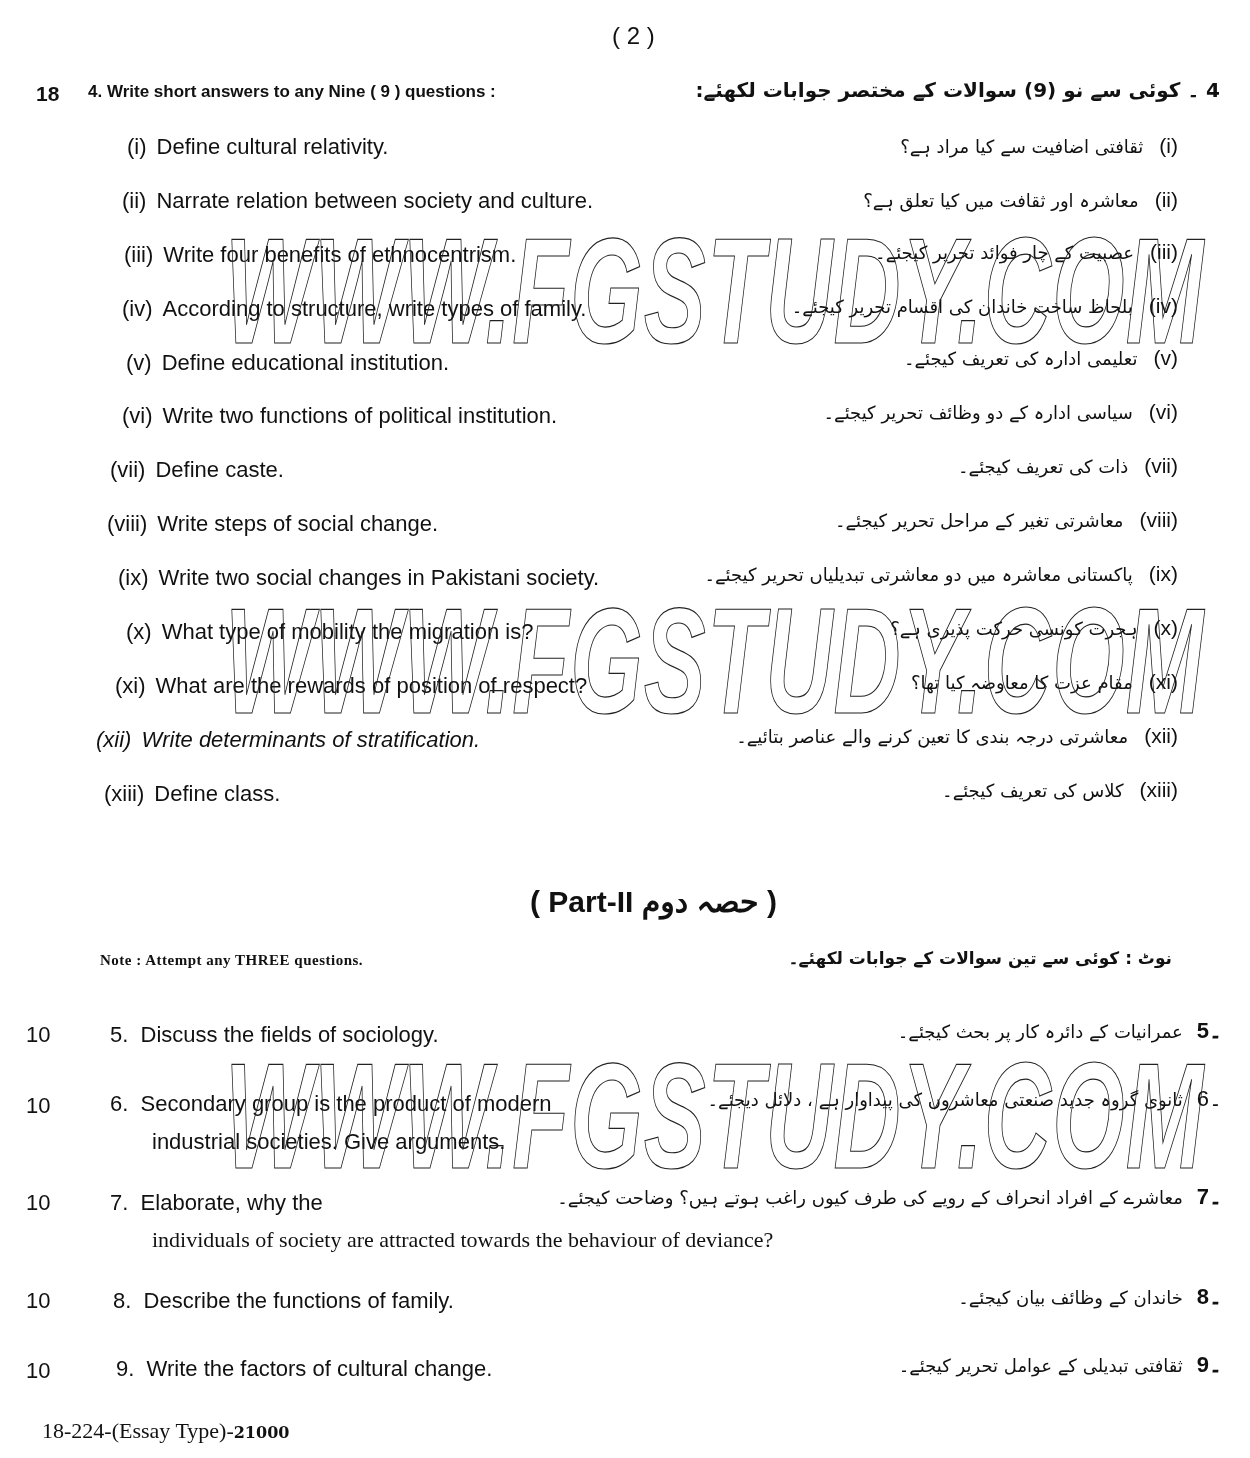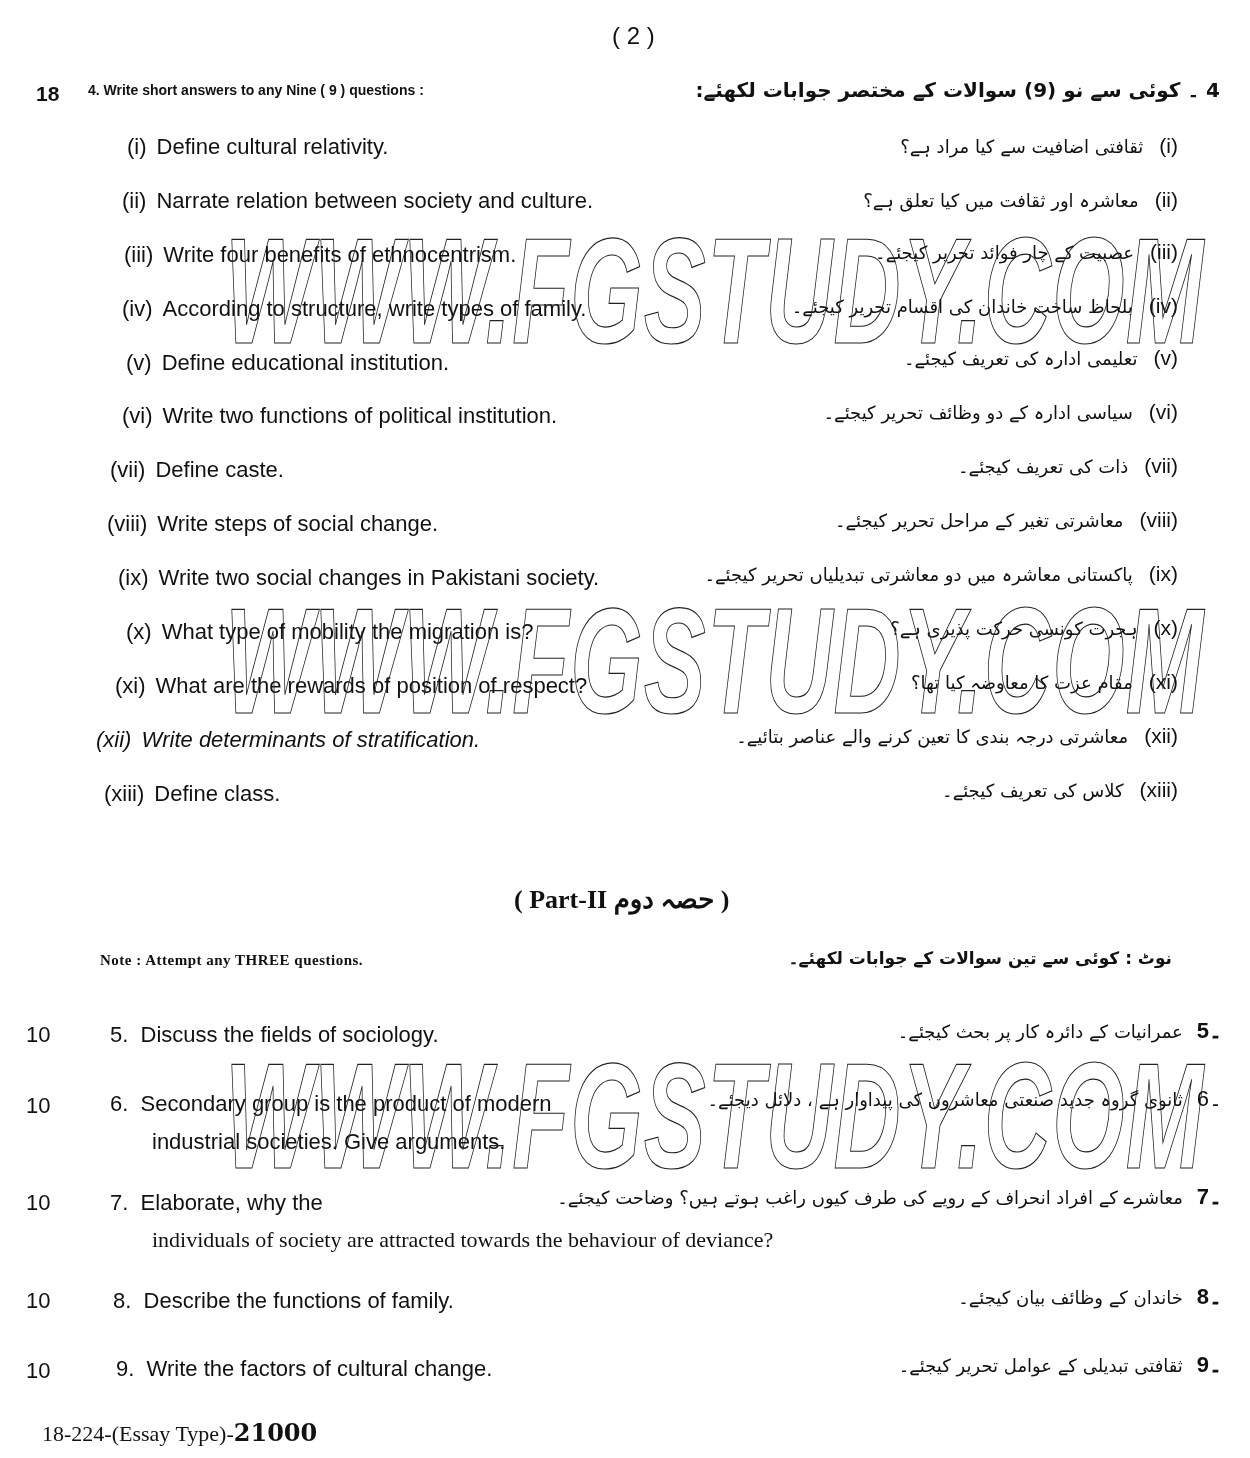--- a/index.html
+++ b/index.html
@@ -1,35 +1,35 @@
 <!DOCTYPE html>
 <html><head>
 <meta charset="utf-8">
 <style>
   html, body { margin: 0; padding: 0; background: #ffffff; }
   body { width: 1250px; height: 1458px; position: relative; overflow: hidden; color: #111; font-family: "Liberation Sans", sans-serif; }
   .abs { position: absolute; white-space: nowrap; }
   .page-num { top: 22px; left: 612px; font-size: 24px; }
   .q4-marks { top: 82px; left: 36px; font-size: 21px; font-weight: bold; }
-  .q4-head { top: 82px; left: 88px; font-size: 14px; font-weight: bold; }
+  .q4-head { top: 82px; left: 88px; font-size: 17px; font-weight: bold; }
   .ur { direction: rtl; font-family: "DejaVu Sans", sans-serif; }
   .q4-head-ur { top: 78px; right: 30px; font-size: 20px; font-weight: bold; }
   .en-item { font-size: 22px; }
   .en-item .num { display: inline-block; margin-right: 10px; }
   .ur-item { font-size: 18px; }
   .ur-item .num { display: inline-block; margin-left: 16px; font-family: "Liberation Sans", sans-serif; font-size: 21px; direction: ltr; }
-  .part2 { top: 884px; left: 514px; font-size: 26px; font-family: Liberation Serif, serif; font-weight: bold; }
+  .part2 { top: 884px; left: 530px; font-size: 30px; font-family: Liberation Sans, sans-serif; font-weight: bold; }
   .note-en { top: 952px; left: 100px; font-size: 15px; font-family: "Liberation Serif", serif; font-weight: bold; letter-spacing: 0.5px; }
   .note-ur { top: 948px; right: 78px; font-size: 17px; font-weight: bold; }
   .marks { font-size: 22px; left: 26px; }
   .lq { font-size: 22px; }
   .lq-ur { font-size: 18px; }
   .lq-ur .num { font-family: "Liberation Sans", sans-serif; font-weight: bold; font-size: 22px; margin-left: 14px; direction: ltr; display: inline-block; }
   .footer { top: 1418px; left: 42px; font-size: 22px; font-family: "Liberation Serif", serif; }
-  .footer .hand { font-weight: bold; font-family: "DejaVu Serif", serif; font-size: 24px; }
+  .footer .hand { font-weight: bold; font-family: "DejaVu Serif", serif; font-size: 16px; }
   .wm { position: absolute; font-family: "Liberation Sans", sans-serif; font-weight: bold; font-style: italic; color: transparent; -webkit-text-stroke: 1.2px #222; letter-spacing: 2px; white-space: nowrap; pointer-events: none; transform: scaleX(0.62); transform-origin: left top; }
 </style>
 </head>
 <body>
 
 <div class="abs page-num">( 2 )</div>
 
 <div class="abs q4-marks">18</div>
 <div class="abs q4-head">4.  Write short answers to any Nine ( 9 ) questions :</div>
 <div class="abs ur q4-head-ur">4 ۔ کوئی سے نو (9) سوالات کے مختصر جوابات لکھئے:</div>

